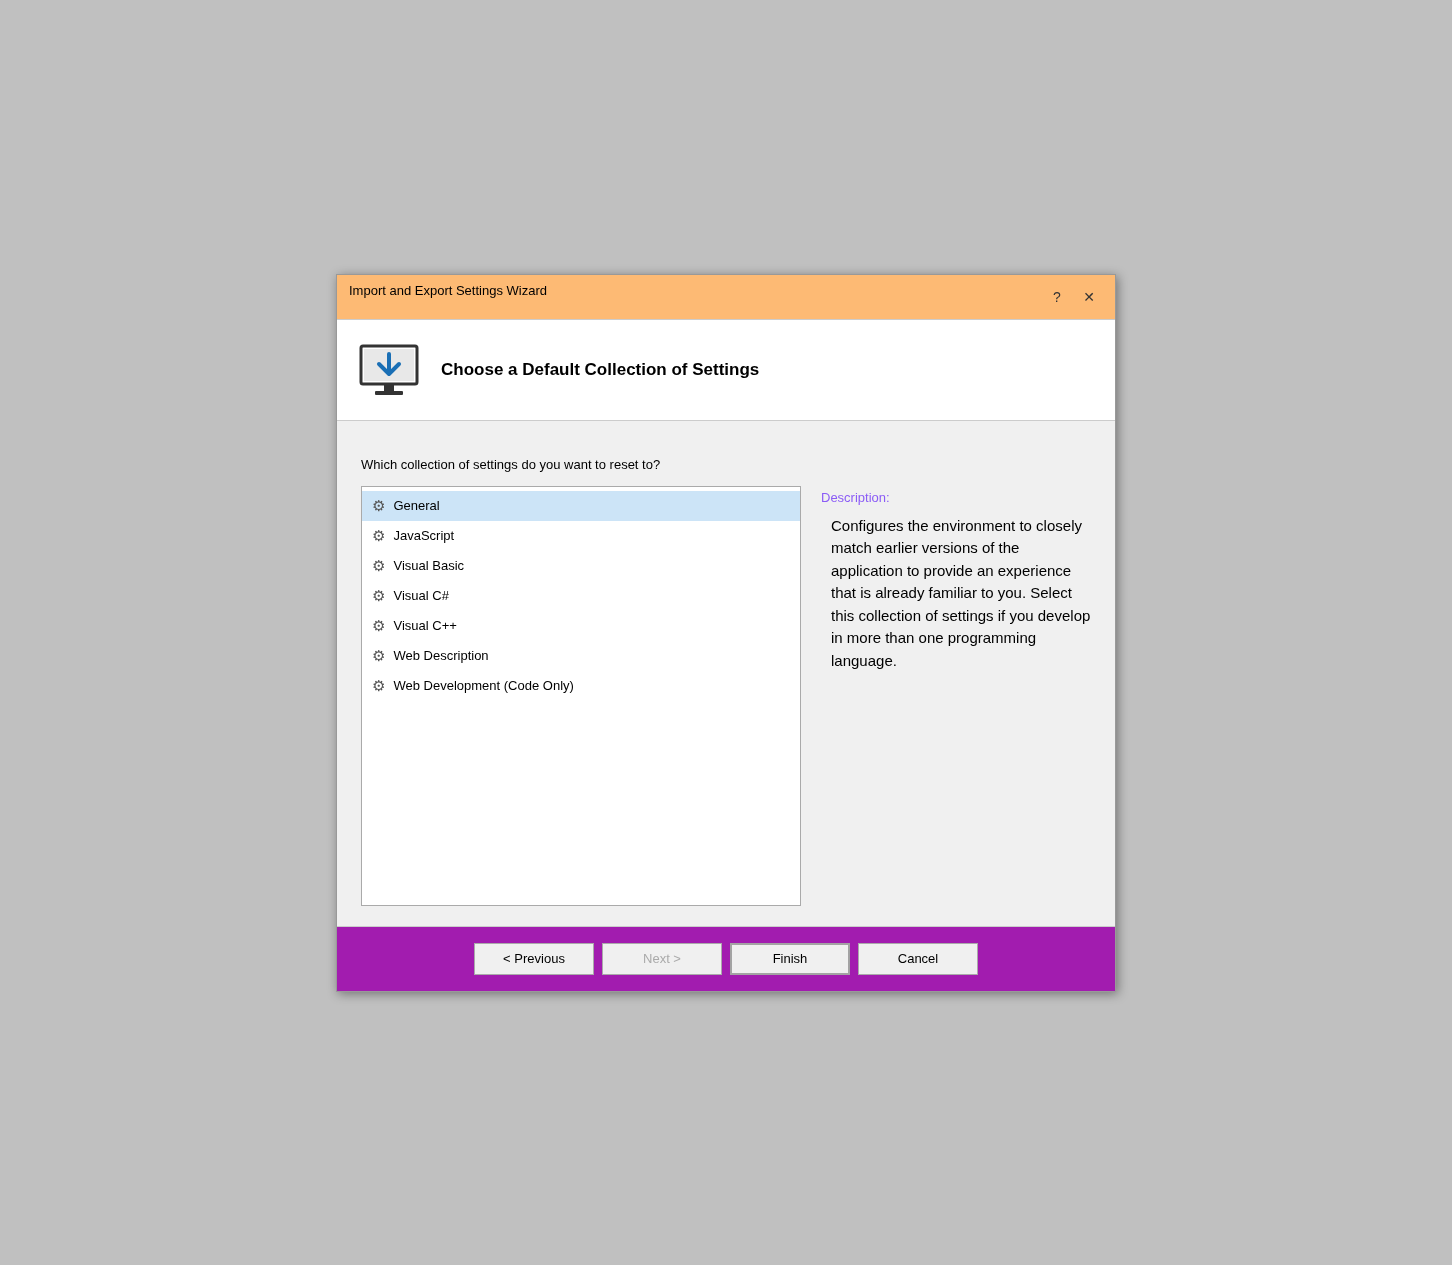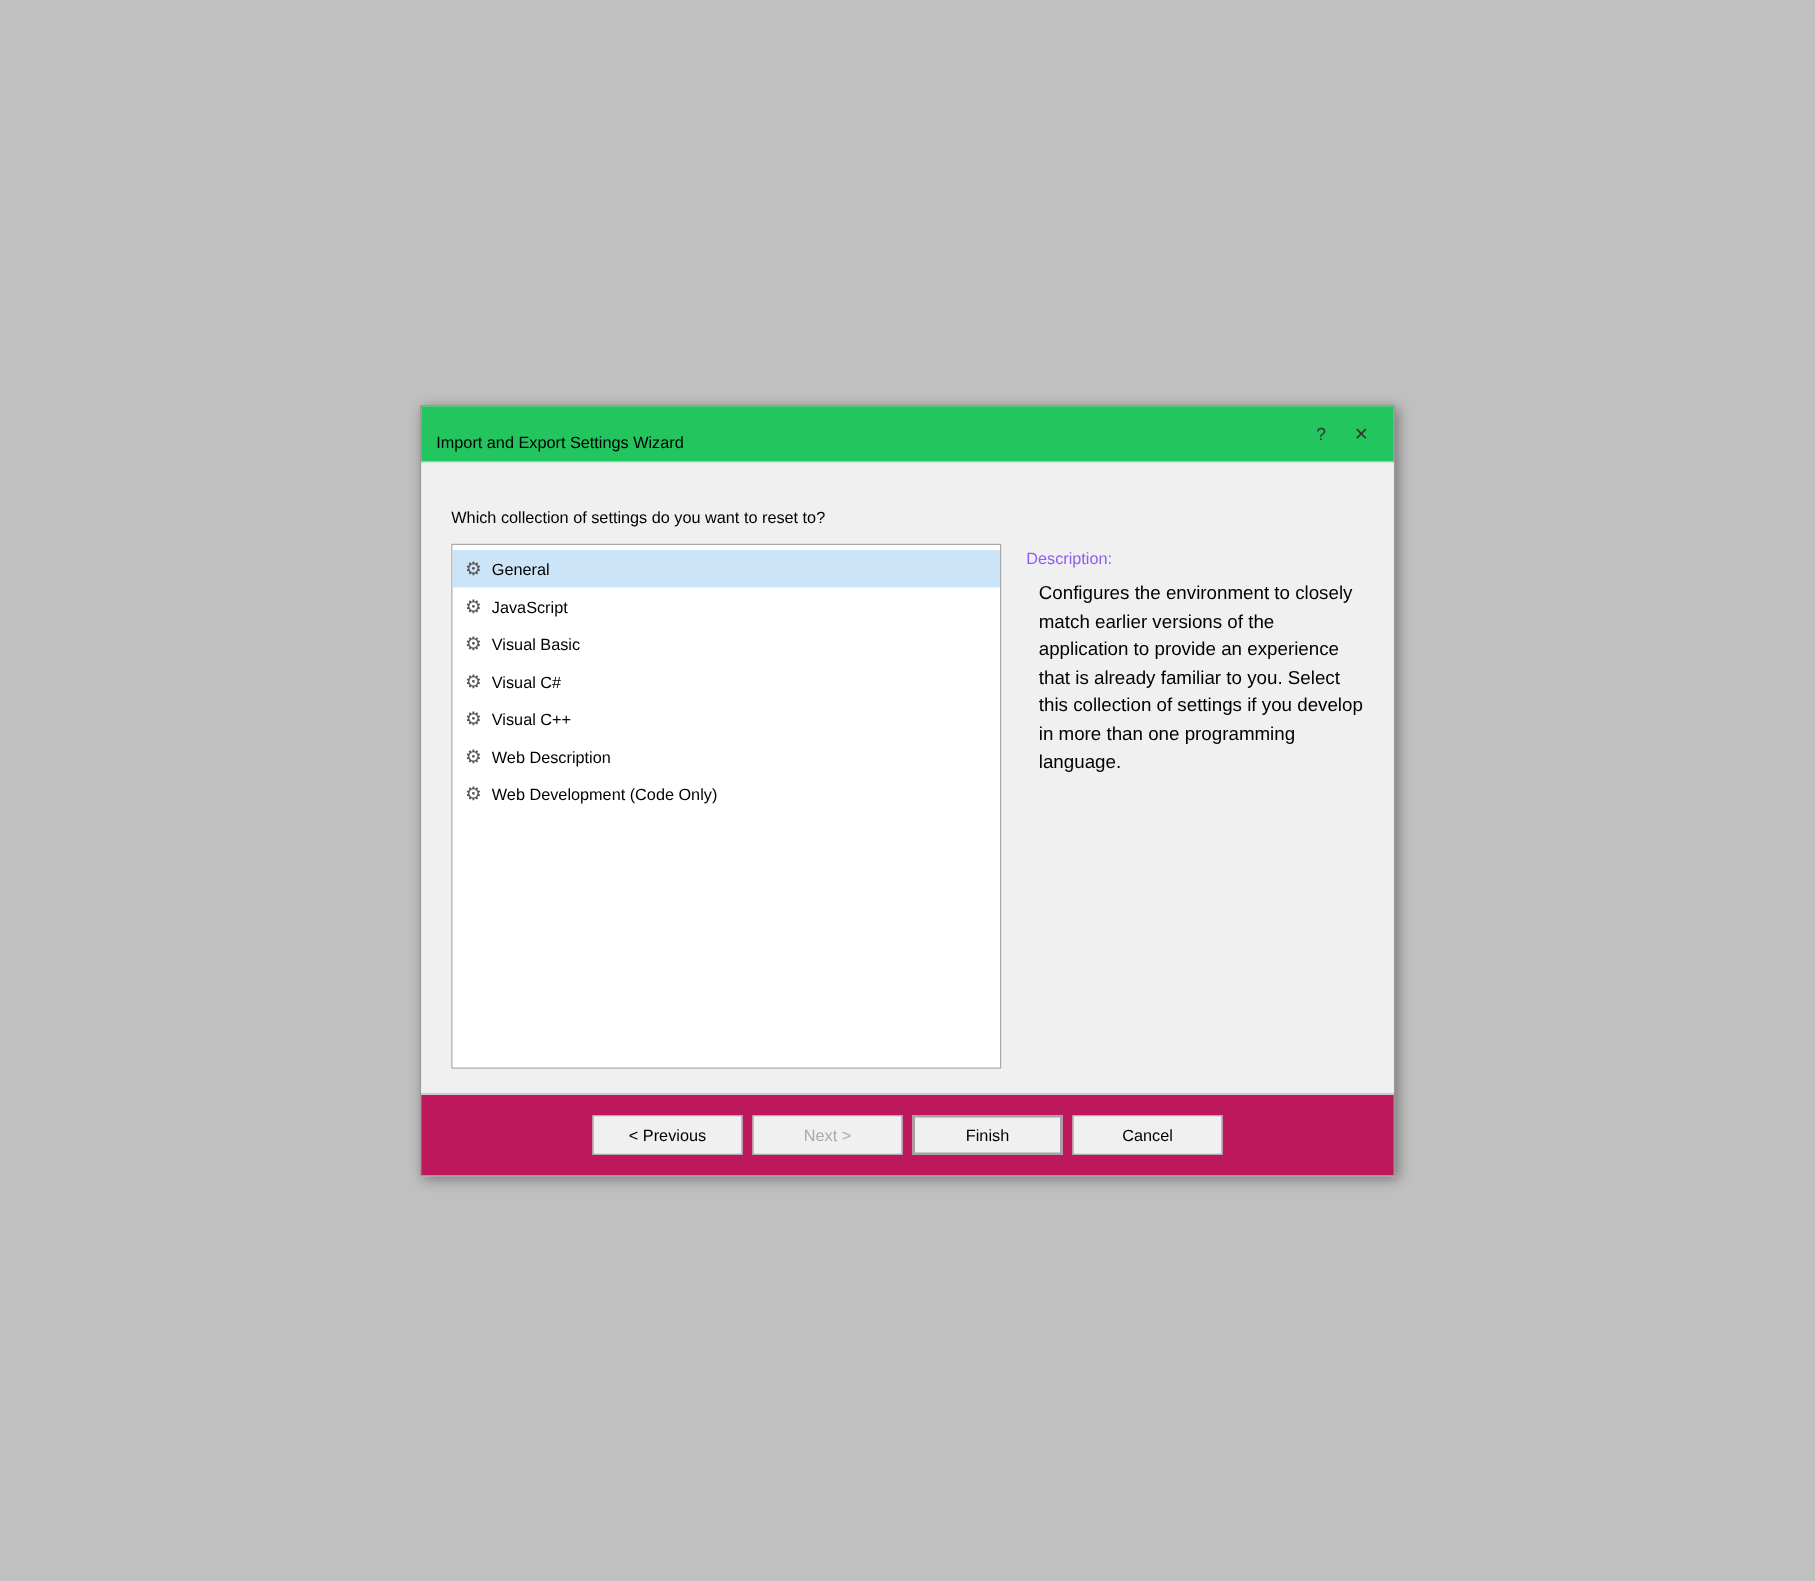--- a/index.html
+++ b/index.html
@@ -18,26 +18,26 @@
     }
 
     .dialog {
       width: 780px;
       background: #f0f0f0;
       border: 1px solid #999;
       box-shadow: 2px 2px 10px rgba(0,0,0,0.4);
     }
 
     .title-bar {
-      background: #22c55e;
+      background: #fdba74;
       border-bottom: 1px solid #ccc;
       padding: 8px 12px;
       display: flex;
       justify-content: space-between;
-      align-items: flex-end;
+      align-items: flex-start;
     }
 
     .title-bar-text {
       font-size: 13px;
       font-weight: normal;
       color: #000;
     }
 
     .title-bar-controls {
       display: flex;
@@ -136,21 +136,21 @@
     }
 
     .description-text {
       font-size: 15px;
       color: #000;
       line-height: 1.5;
       margin-left: 10px;
     }
 
     .footer-section {
-      background: #be185d;
+      background: #a21caf;
       border-top: 1px solid #ccc;
       padding: 16px 20px;
       display: flex;
       justify-content: center;
       gap: 8px;
     }
 
     .btn {
       min-width: 120px;
       height: 32px;
@@ -178,20 +178,38 @@
 <div class="dialog">
 
   <div class="title-bar">
     <span class="title-bar-text">Import and Export Settings Wizard</span>
     <div class="title-bar-controls">
       <button class="title-bar-btn">?</button>
       <button class="title-bar-btn">✕</button>
     </div>
   </div>
 
+  <div class="header-section">
+    <div class="wizard-icon">
+      <svg width="64" height="64" viewBox="0 0 64 64" xmlns="http://www.w3.org/2000/svg">
+
+        <rect x="4" y="8" width="56" height="38" rx="2" ry="2" fill="none" stroke="#333" stroke-width="3"></rect>
+
+        <rect x="27" y="46" width="10" height="8" fill="#333"></rect>
+
+        <rect x="18" y="53" width="28" height="4" rx="1" fill="#333"></rect>
+
+        <rect x="7" y="11" width="50" height="32" fill="#e8e8e8"></rect>
+
+        <line x1="32" y1="16" x2="32" y2="34" stroke="#1a6fb5" stroke-width="4" stroke-linecap="round"></line>
+        <polyline points="22,26 32,36 42,26" fill="none" stroke="#1a6fb5" stroke-width="4" stroke-linejoin="round" stroke-linecap="round"></polyline>
+      </svg>
+    </div>
+    <span class="header-title">Choose a Default Collection of Settings</span>
+  </div>
 
   <div class="content-section">
     <div class="question-text">Which collection of settings do you want to reset to?</div>
     <div class="content-body">
       <div class="list-panel">
 
       <div class="list-item selected">
             <span class="list-item-icon">⚙</span>
             <span>General</span>
           </div>

